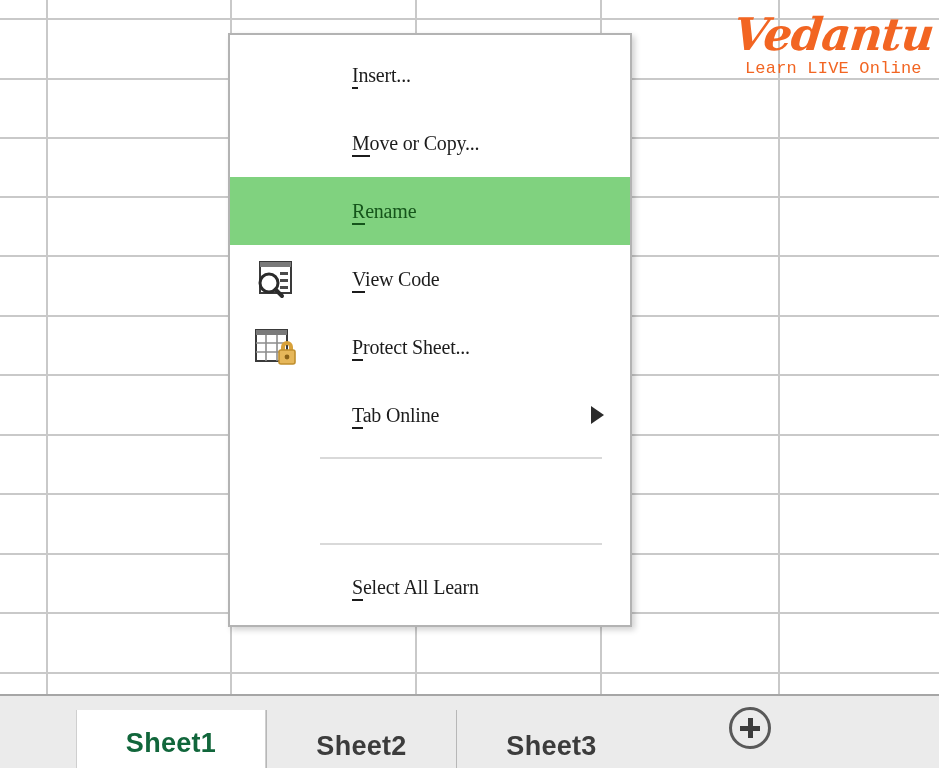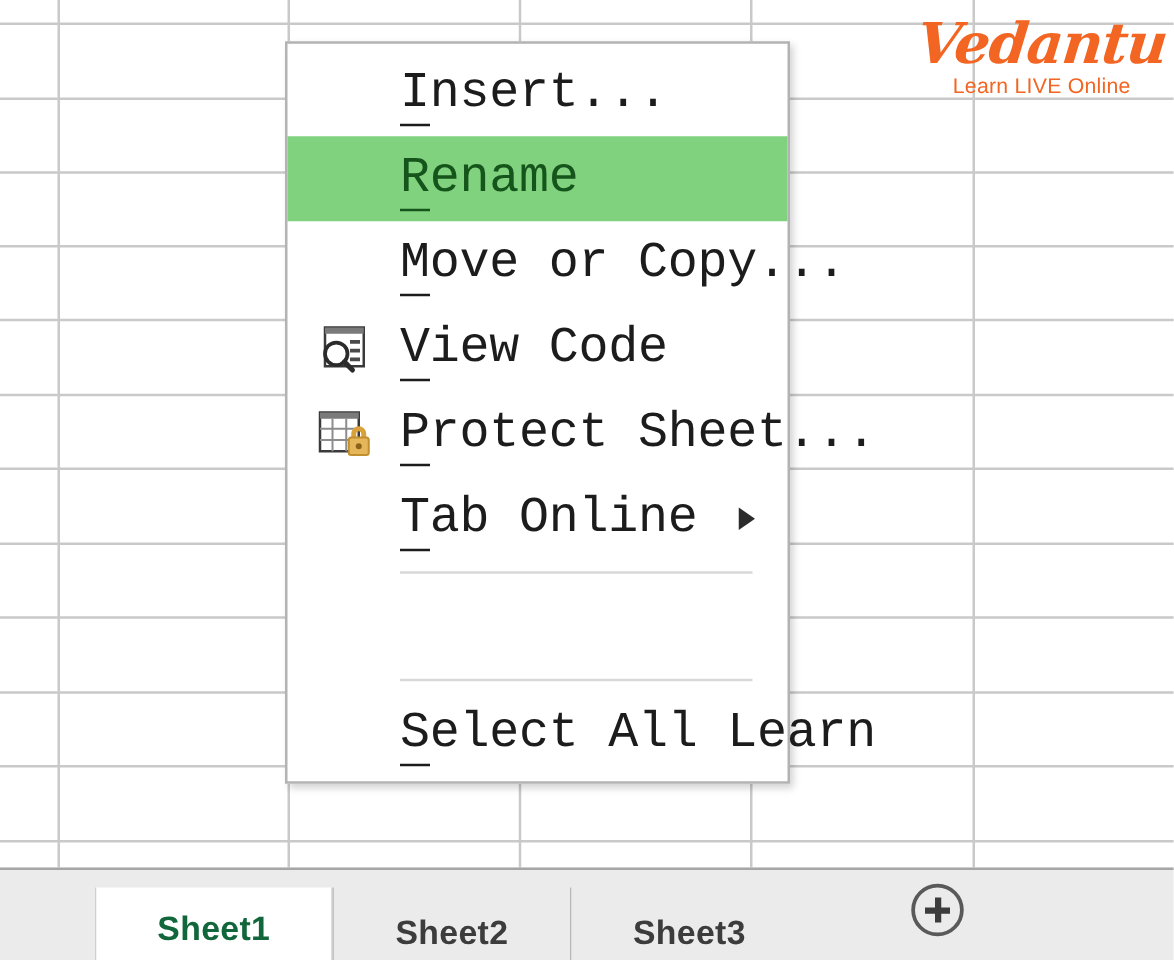--- a/index.html
+++ b/index.html
@@ -52,21 +52,21 @@
     font-family: "DejaVu Serif", serif;
     font-style: italic;
     font-weight: bold;
     font-size: 45px;
     color: #F26522;
     letter-spacing: -1px;
     transform: skewX(-6deg);
   }
   #logo .tagline {
     display: block;
-    font-family: Liberation Sans, sans-serif;
+    font-family: Liberation Mono, monospace;
     font-size: 17px;
     color: #F26522;
     margin-top: 3px;
     letter-spacing: 0.2px;
   }
 
   
   #tabbar {
     position: absolute;
     left: 0;
@@ -163,25 +163,26 @@
   }
   .mi .icon-slot {
     width: 90px;
     min-width: 90px;
     height: 68px;
     display: flex;
     align-items: center;
     justify-content: center;
   }
   .mi .mi-label {
-    font-family: Liberation Mono, monospace;
-    font-size: 40px;
+    font-family: Liberation Serif, serif;
+    font-size: 20px;
     color: #1c1c1c;
     white-space: nowrap;
     letter-spacing: -0.2px;
+    margin-left: 32px;
   }
   .mi .mi-label u {
     text-decoration: none;
     border-bottom: 2px solid #1c1c1c;
     padding-bottom: 1px;
   }
   .mi.highlighted {
     background: #80d27f;
   }
   .mi.highlighted .mi-label { color: #15551b; }
@@ -240,28 +241,28 @@
 </div>
 
 <div id="ctxmenu">
 
   <div class="mi">
     <span class="icon-slot"></span>
     <span class="mi-label"><u>I</u><span>nsert...</span></span>
   </div>
 
 
+  <div class="mi">
+    <span class="icon-slot"></span>
+    <span class="mi-label"><u>M</u><span>ove or Copy...</span></span>
+  </div>
+
   <div class="mi highlighted">
     <span class="icon-slot"></span>
     <span class="mi-label"><u>R</u><span>ename</span></span>
-  </div>
-
-  <div class="mi">
-    <span class="icon-slot"></span>
-    <span class="mi-label"><u>M</u><span>ove or Copy...</span></span>
   </div>
 
   <div class="mi">
     <span class="icon-slot">
       <span>
         <svg class="mi-icon" width="42" height="40" viewBox="0 0 42 40" xmlns="http://www.w3.org/2000/svg">
           <rect x="6" y="3" width="31" height="31" fill="#ffffff" stroke="#3a3a3a" stroke-width="2"></rect>
           <rect x="6" y="3" width="31" height="5" fill="#7a7a7a"></rect>
           <rect x="26" y="13" width="8" height="3" fill="#4a4a4a"></rect>
           <rect x="26" y="20" width="8" height="3" fill="#4a4a4a"></rect>

